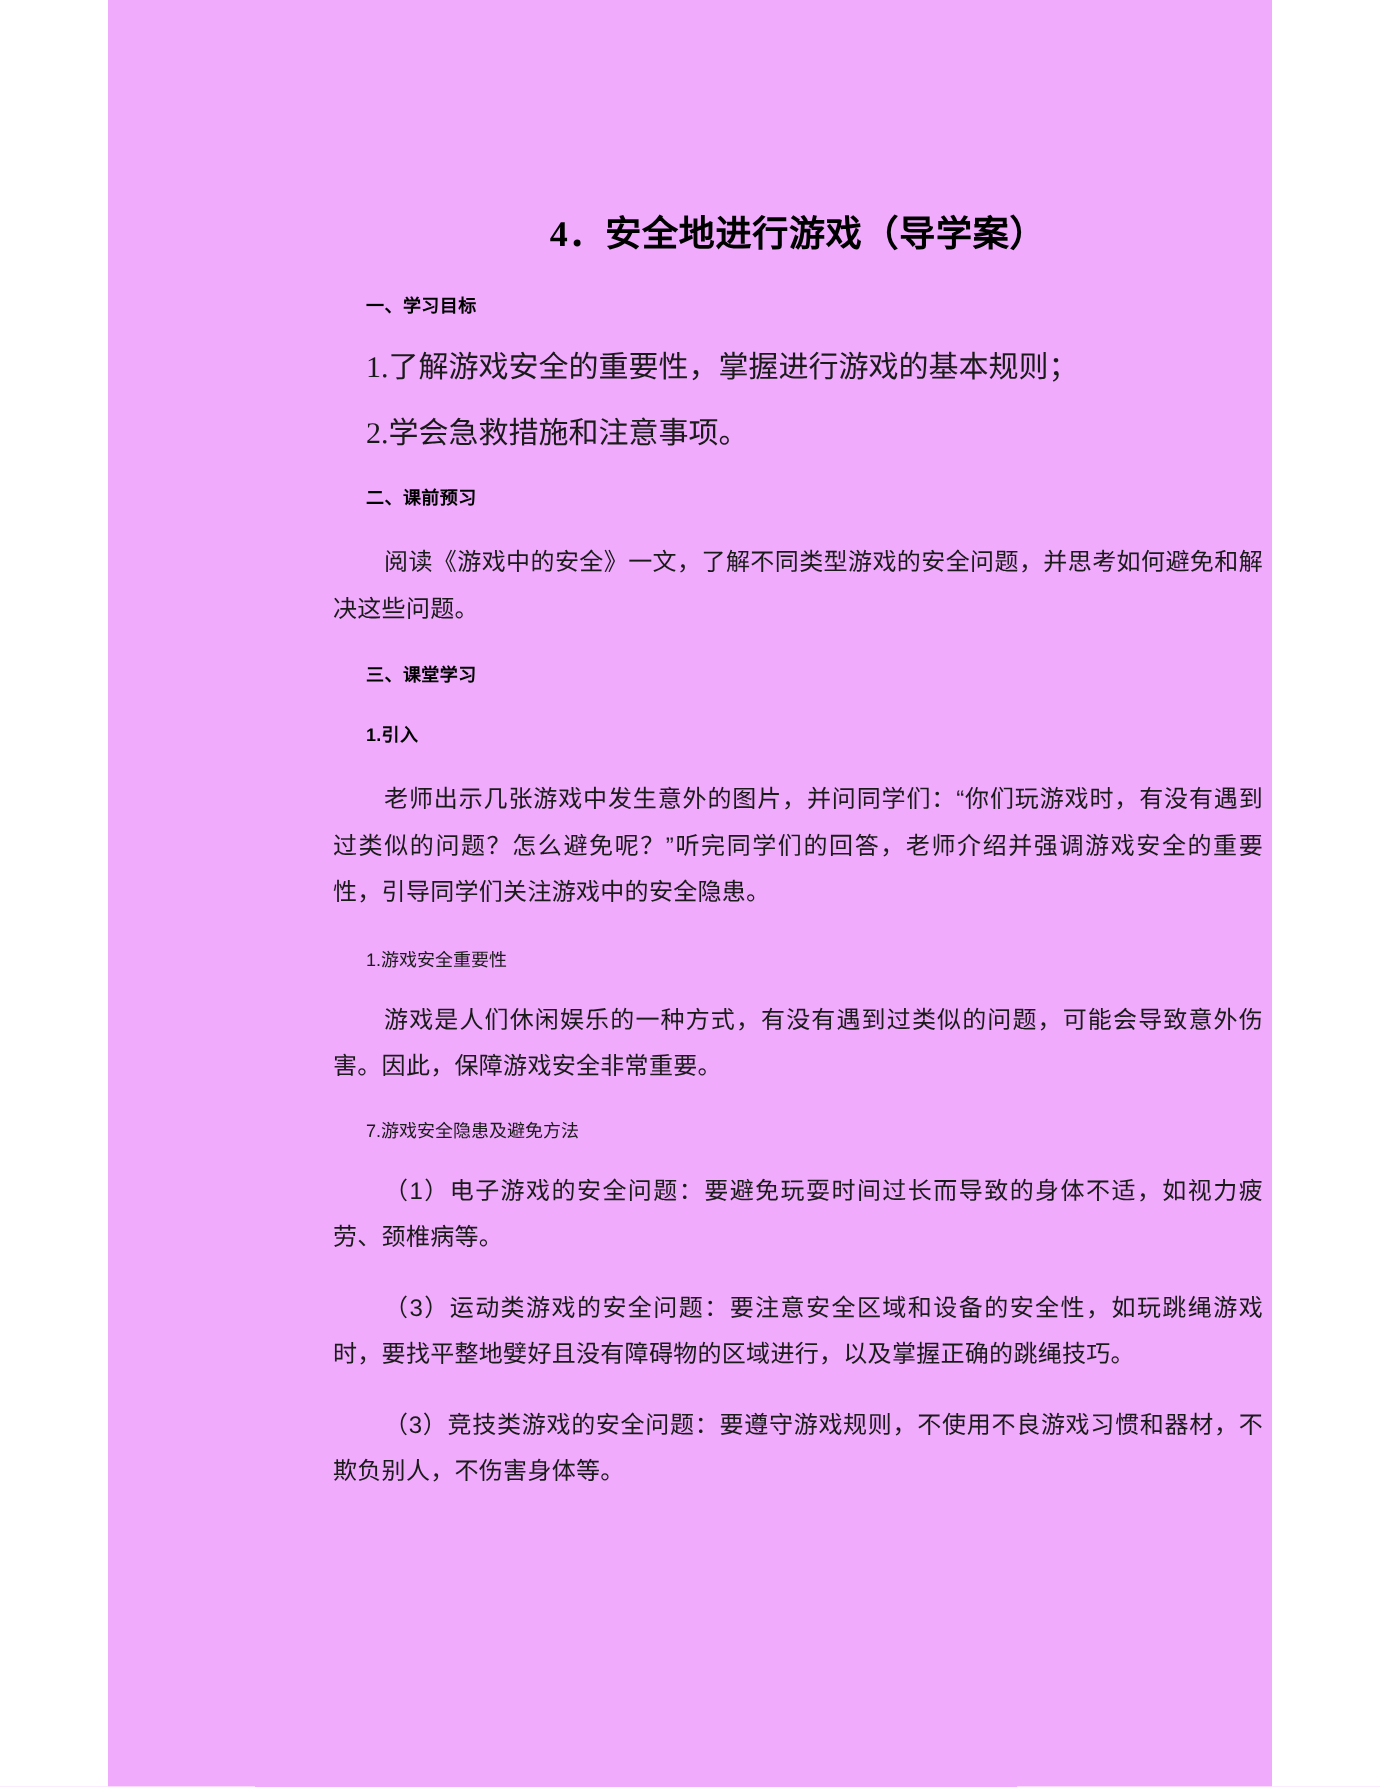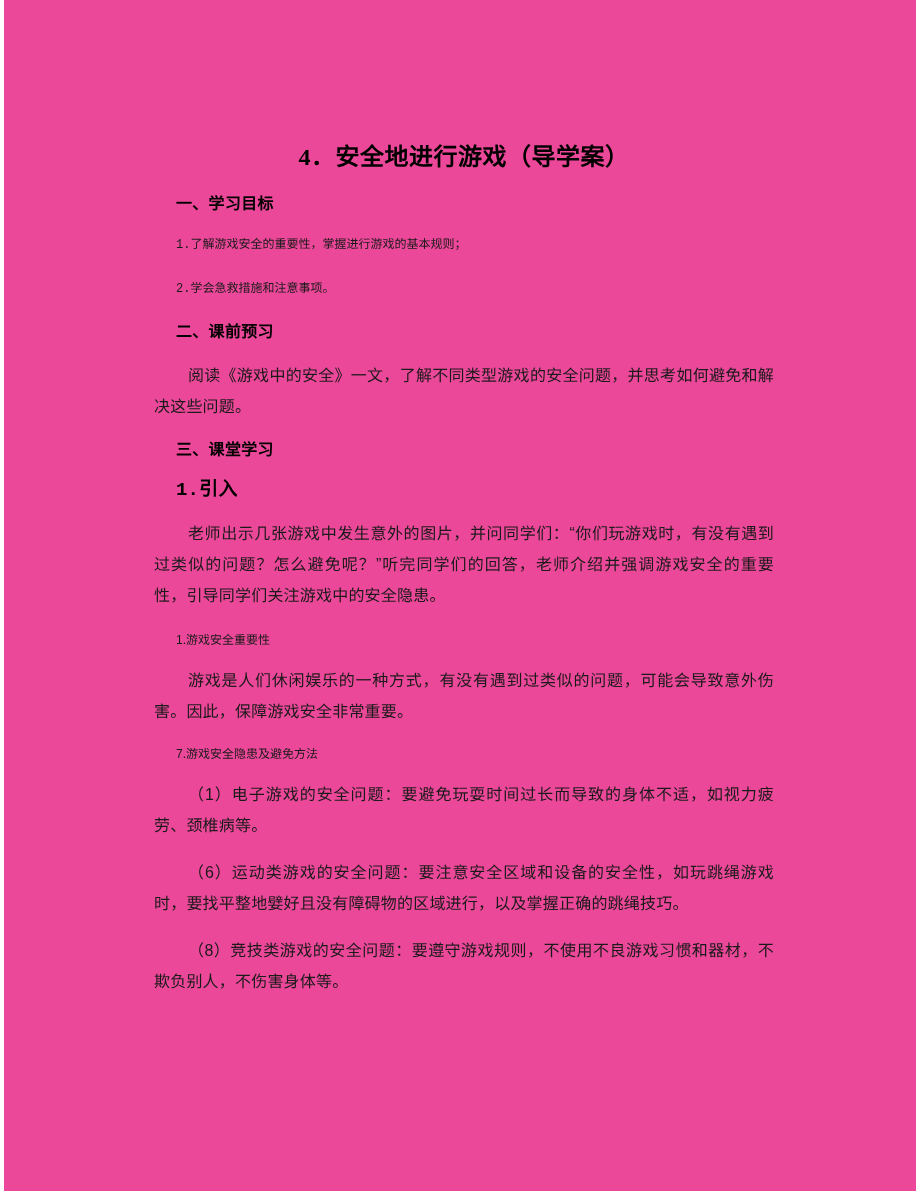--- a/index.html
+++ b/index.html
@@ -4,24 +4,24 @@
 <title>安全地进行游戏（导学案）</title>
 <style>
   html, body {
     margin: 0;
     padding: 0;
     background: #ffffff;
   }
 
   .page {
     position: relative;
-    width: 912px;
+    width: 776px;
     height: 1191px;
     margin: 0 auto;
-    background: #ec4899;
+    background: #f0abfc;
     overflow: hidden;
     box-sizing: border-box;
   }
 
   .content {
     position: absolute;
     left: 150px;
     top: 140px;
     width: 620px;
   }
@@ -36,46 +36,46 @@
     color: #000000;
     letter-spacing: 0.5px;
     margin: 0 0 18px 0;
     white-space: pre;
   }
 
   
   .sec-heading {
     font-family: "Liberation Sans", "DejaVu Sans", sans-serif;
     font-weight: bold;
-    font-size: 16px;
+    font-size: 12px;
     line-height: 24px;
     color: #000000;
     margin: 0 0 16px 0;
     padding-left: 22px;
     letter-spacing: 0.3px;
     white-space: pre;
   }
 
   
   .sub-heading {
-    font-family: Liberation Mono, monospace;
+    font-family: Liberation Sans, sans-serif;
     font-weight: bold;
-    font-size: 19px;
+    font-size: 12px;
     line-height: 24px;
     color: #000000;
     margin: 0 0 16px 0;
     padding-left: 22px;
     letter-spacing: 0.2px;
     white-space: pre;
   }
 
   
   .list-item {
-    font-family: Liberation Mono, monospace;
-    font-size: 12px;
+    font-family: Liberation Serif, serif;
+    font-size: 20px;
     line-height: 26px;
     color: #1a1a1a;
     margin: 0 0 18px 0;
     padding-left: 22px;
     white-space: pre;
   }
 
   
   .subsub-heading {
     font-family: Liberation Sans, sans-serif;
@@ -135,18 +135,18 @@
 
 
     <p class="subsub-heading">1.游戏安全重要性</p>
 
     <p class="body-para tight">游戏是人们休闲娱乐的一种方式，有没有遇到过类似的问题，可能会导致意外伤害。因此，保障游戏安全非常重要。</p>
 
     <p class="subsub-heading">7.游戏安全隐患及避免方法</p>
 
     <p class="body-para hang">（1）电子游戏的安全问题：要避免玩耍时间过长而导致的身体不适，如视力疲劳、颈椎病等。</p>
 
-    <p class="body-para hang">（6）运动类游戏的安全问题：要注意安全区域和设备的安全性，如玩跳绳游戏时，要找平整地嬖好且没有障碍物的区域进行，以及掌握正确的跳绳技巧。</p>
+    <p class="body-para hang">（3）运动类游戏的安全问题：要注意安全区域和设备的安全性，如玩跳绳游戏时，要找平整地嬖好且没有障碍物的区域进行，以及掌握正确的跳绳技巧。</p>
 
-    <p class="body-para hang">（8）竞技类游戏的安全问题：要遵守游戏规则，不使用不良游戏习惯和器材，不欺负别人，不伤害身体等。</p>
+    <p class="body-para hang">（3）竞技类游戏的安全问题：要遵守游戏规则，不使用不良游戏习惯和器材，不欺负别人，不伤害身体等。</p>
 
   </div>
 </div>
 
 </body></html>

